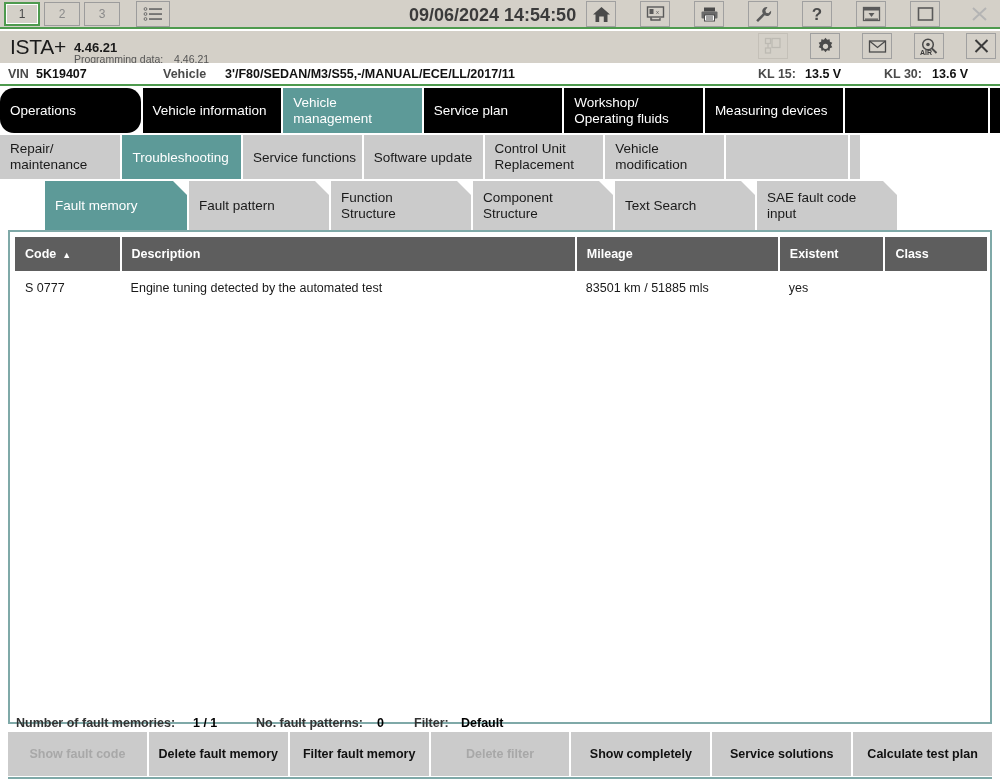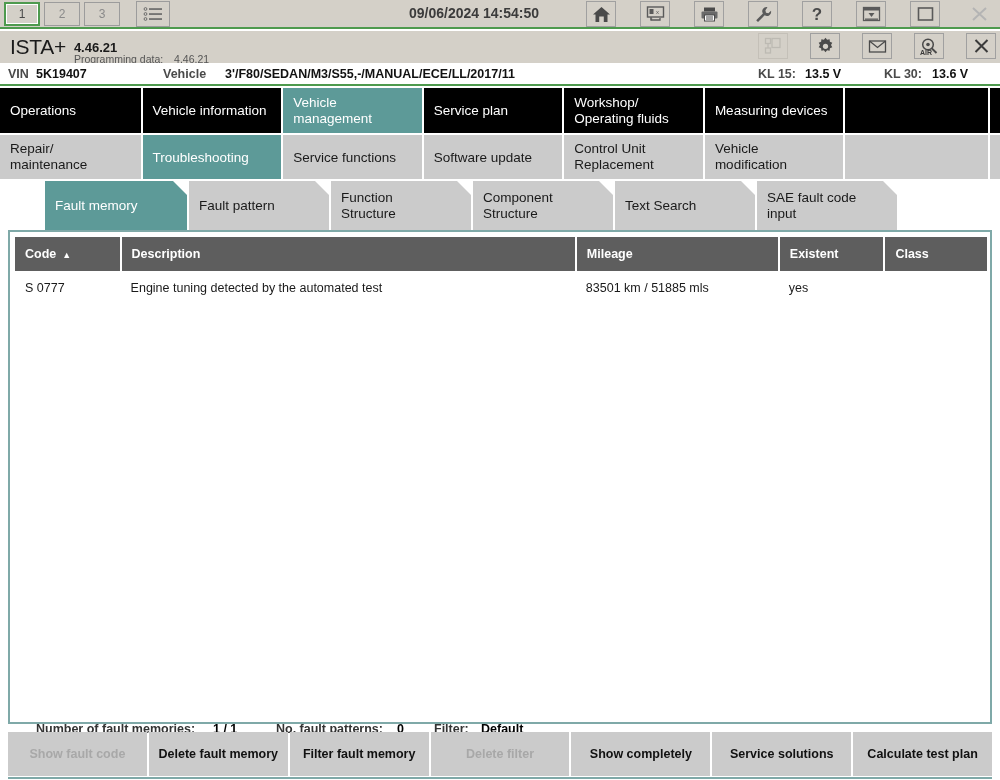--- a/index.html
+++ b/index.html
@@ -28,21 +28,21 @@
     border: 2px solid #4e9a4e; color: #4a4a4a;
     box-shadow: inset 0 0 0 1px #ffffff;
   }
   #list-view-btn {
     width: 34px; height: 26px; margin-left: 16px;
     border: 1px solid #9c9c9c; background: #d4d0c8;
     display: flex; align-items: center; justify-content: center;
   }
   #session-datetime {
     position: absolute; left: 409px; top: 5px;
-    font-size: 14px; font-weight: bold; color: #3b3b3b;
+    font-size: 18px; font-weight: bold; color: #3b3b3b;
   }
   .sys-icon {
     width: 30px; height: 26px;
     border: 1px solid #a0a0a0; background: #d4d0c8;
     display: flex; align-items: center; justify-content: center;
   }
   .sys-icon.flat { border: 1px solid transparent; background: transparent; }
   #sys-icons { position: absolute; right: 0; top: 1px; display: flex; gap: 24px; padding-right: 6px; }
 
   
@@ -74,21 +74,21 @@
   
   #nav-l1 { position: absolute; left: 0; top: 88px; width: 1000px; height: 45px; display: flex; }
   .l1 {
     background: #000000; color: #ffffff;
     font-size: 13.5px; display: flex; align-items: center;
     padding-left: 10px; margin-right: 2px;
   }
   .l1.active { background: #5d9a98; }
   .l1 .two { line-height: 1.18; }
 
-  #nav-l2 { position: absolute; left: 0; top: 135px; width: 1000px; height: 44px; display: flex; }
+  #nav-l2 { position: absolute; left: 0; top: 135px; width: 860px; height: 44px; display: flex; }
   .l2 {
     background: #cbcbcb; color: #1a1a1a;
     font-size: 13.5px; display: flex; align-items: center;
     padding-left: 10px; margin-right: 2px;
   }
   .l2.active { background: #5d9a98; color: #ffffff; }
   .l2 .two { line-height: 1.18; }
 
   #nav-l3 { position: absolute; left: 0; top: 181px; width: 1000px; height: 49px; display: flex; }
   .l3 {
@@ -120,21 +120,21 @@
   }
   .sort-arrow { font-size: 9px; margin-left: 6px; vertical-align: middle; }
 
   
   #status-line {
     position: absolute; left: 8px; top: 706px; width: 984px; height: 22px;
     font-size: 12.5px; color: #1a1a1a;
   }
   #status-line .lbl { font-weight: bold; color: #333; }
   #status-line .val { font-weight: bold; color: #000; }
-  .sg { position: absolute; top: 16px; white-space: nowrap; margin-left: 20px; }
+  .sg { position: absolute; top: 10px; white-space: nowrap; }
 
   
   #button-bar {
     position: absolute; left: 8px; top: 732px; width: 984px; height: 44px;
     display: flex; gap: 2px;
   }
   .act-btn {
     flex: 1; background: #cbcbcb; color: #111;
     font-size: 12.5px; font-weight: bold;
     font-family: "Liberation Sans", sans-serif;
@@ -270,21 +270,21 @@
   <span class="vb val" style="left:36px;">5K19407</span>
   <span class="vb lbl" style="left:163px;">Vehicle</span>
   <span class="vb val" style="left:225px;">3'/F80/SEDAN/M3/S55,-/MANUAL/ECE/LL/2017/11</span>
   <span class="vb lbl" style="left:758px;">KL 15:</span>
   <span class="vb val" style="left:805px;">13.5 V</span>
   <span class="vb lbl" style="left:884px;">KL 30:</span>
   <span class="vb val" style="left:932px;">13.6 V</span>
 </div>
 
 <div id="nav-l1">
-  <div class="l1" style="width:142px;">
+  <div class="l1" style="width:142px;border-radius:14px;">
     <span>Operations</span>
   </div>
   <div class="l1" style="width:140px;">
     <span>Vehicle information</span>
   </div>
   <div class="l1 active" style="width:140px;">
     <span class="two">
       <span>Vehicle</span><br>
       <span>management</span>
     </span>

